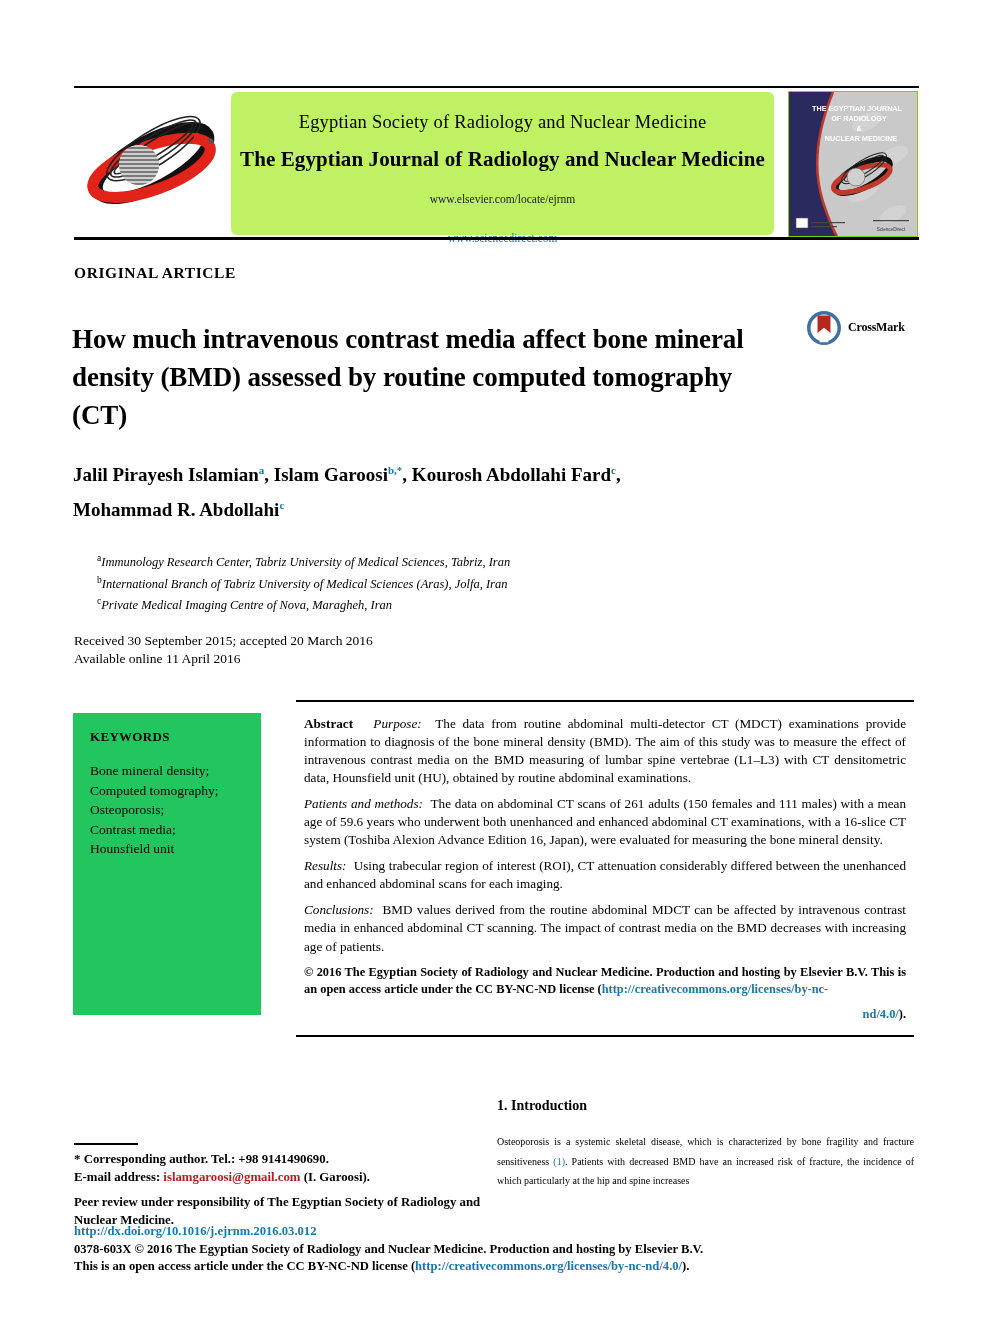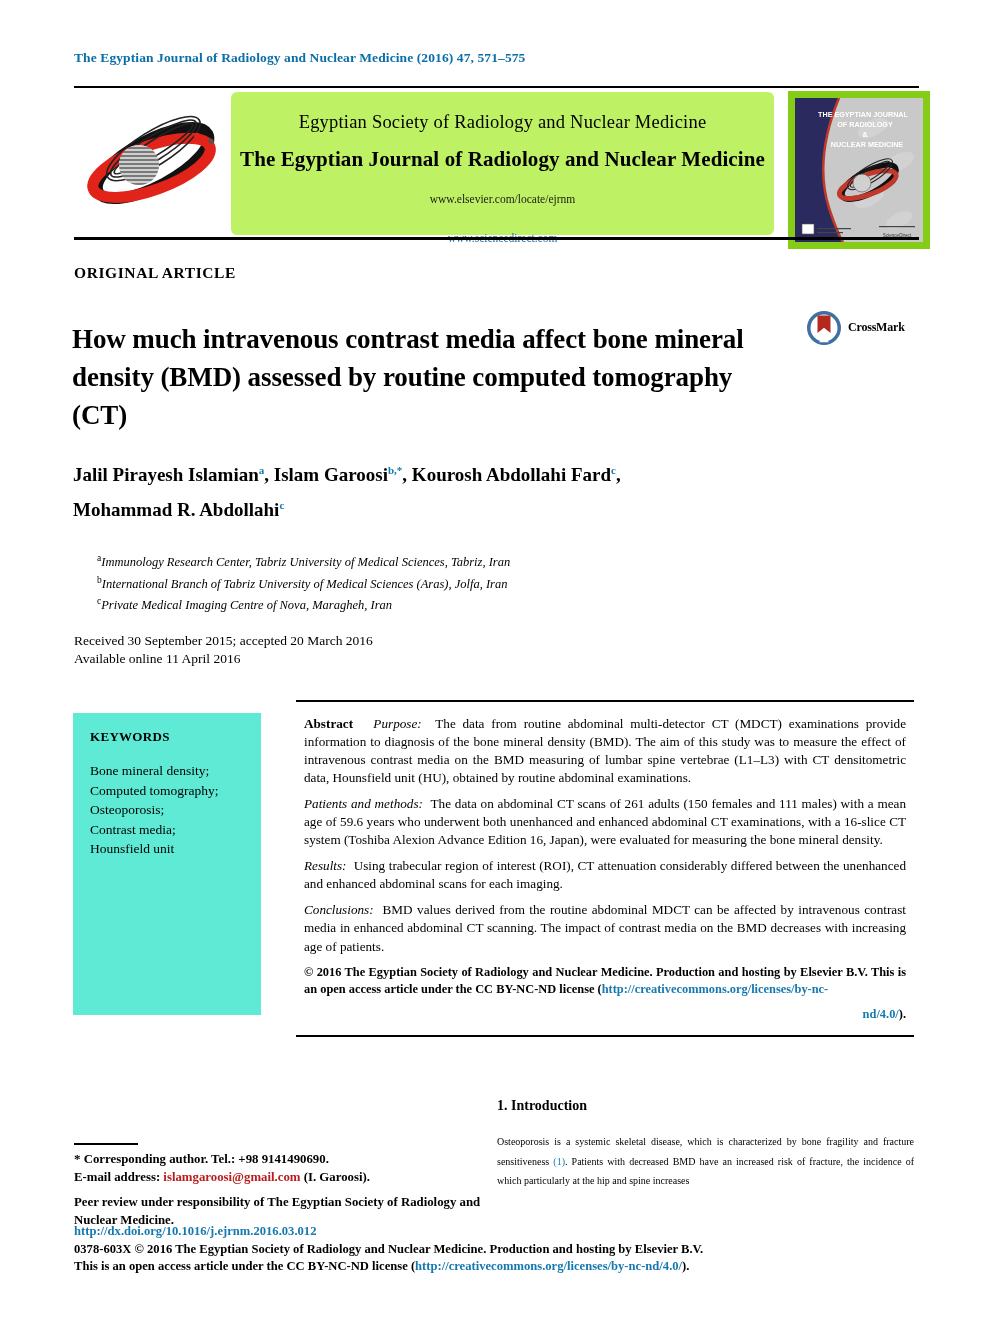--- a/index.html
+++ b/index.html
@@ -83,21 +83,21 @@
     line-height: 15px;
   }
   .journal-urls .url-plain { color: #1a1a1a; }
   .journal-urls .url-link { color: #2e6fa8; margin-top: 24px; }
   .cover-thumb {
     position: absolute;
     left: 714px;
     top: 5px;
     width: 128px;
     height: 144px;
-    border: 7px solid #84cc16;
+    border: 1px solid #84cc16;
     background: #ffffff;
     overflow: hidden;
   }
 
   
   .article-type {
     position: absolute;
     left: 74px;
     top: 264px;
     font-size: 15.5px;
@@ -175,21 +175,21 @@
     line-height: 18px;
   }
 
   
   .keywords-box {
     position: absolute;
     left: 73px;
     top: 713px;
     width: 188px;
     height: 302px;
-    background: #5eead4;
+    background: #22c55e;
   }
   .keywords-title {
     margin: 16px 0 0 17px;
     font-size: 13px;
     font-weight: bold;
     letter-spacing: .3px;
   }
   .keywords-list {
     margin: 16px 0 0 17px;
     font-size: 13.5px;
@@ -292,21 +292,20 @@
     font-weight: bold;
   }
   .pub-block .doi { color: #1579b0; display: block; }
   .pub-block .lic-link { color: #1579b0; }
 </style>
 </head>
 <body>
 
 <div class="page">
 
-  <div class="running-head">The Egyptian Journal of Radiology and Nuclear Medicine (2016) 47, 571–575</div>
 
   <div class="masthead">
     <div class="rule-top"></div>
 
     <div class="society-logo">
       <svg viewBox="0 0 150 126" width="150" height="126" aria-hidden="true">
         <g transform="translate(75,63)">
           <ellipse cx="0" cy="0" rx="62" ry="23" fill="none" stroke="#111" stroke-width="11" transform="rotate(-28)"></ellipse>
           <ellipse cx="-3" cy="4" rx="62" ry="22" fill="none" stroke="#e2231a" stroke-width="11" transform="rotate(-20)"></ellipse>
           <g transform="rotate(-32)">

